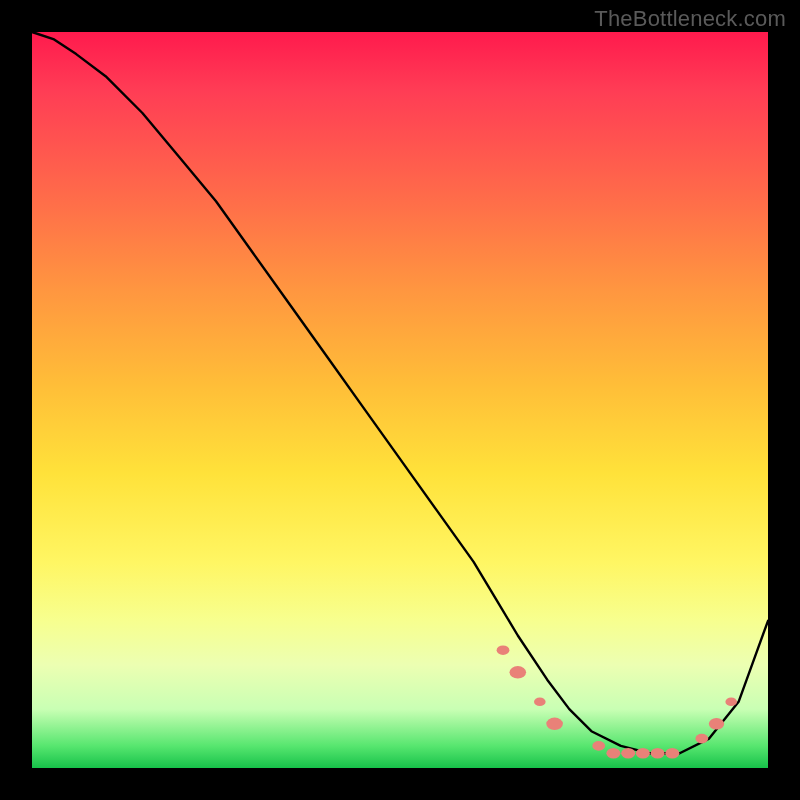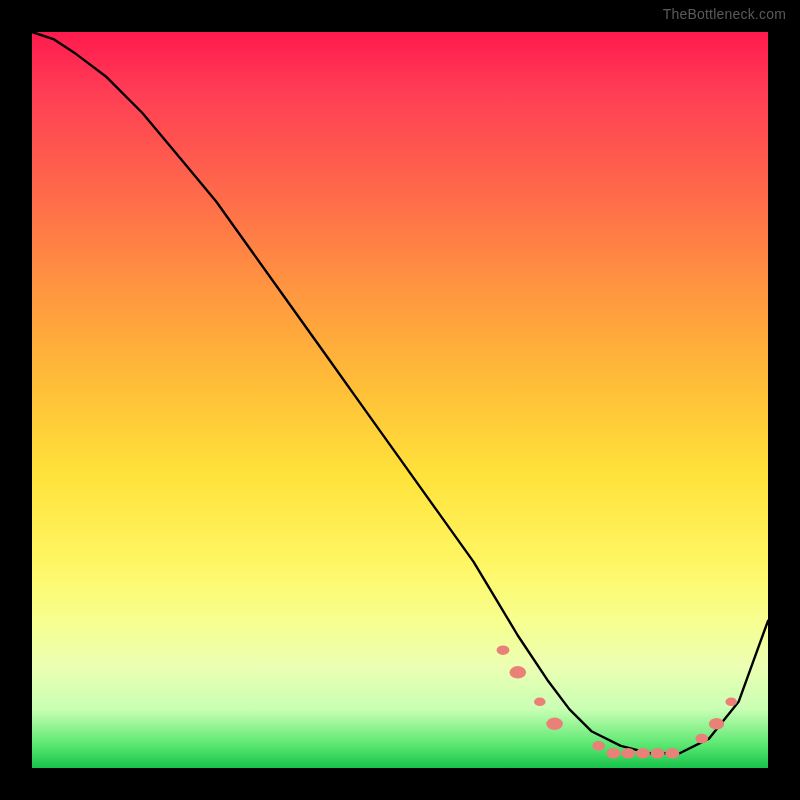--- a/index.html
+++ b/index.html
@@ -36,21 +36,21 @@
       #c9ffb4 92%,
       #57e66f 97%,
       #17c24a 100%
     );
   }
   .watermark {
     position: absolute;
     top: 6px;
     right: 14px;
     color: #5a5a5a;
-    font-size: 14px;
+    font-size: 22px;
     font-weight: 500;
     letter-spacing: 0.2px;
     user-select: none;
   }
   svg.curve {
     position: absolute;
     left: 0;
     top: 0;
     width: 736px;
     height: 736px;

